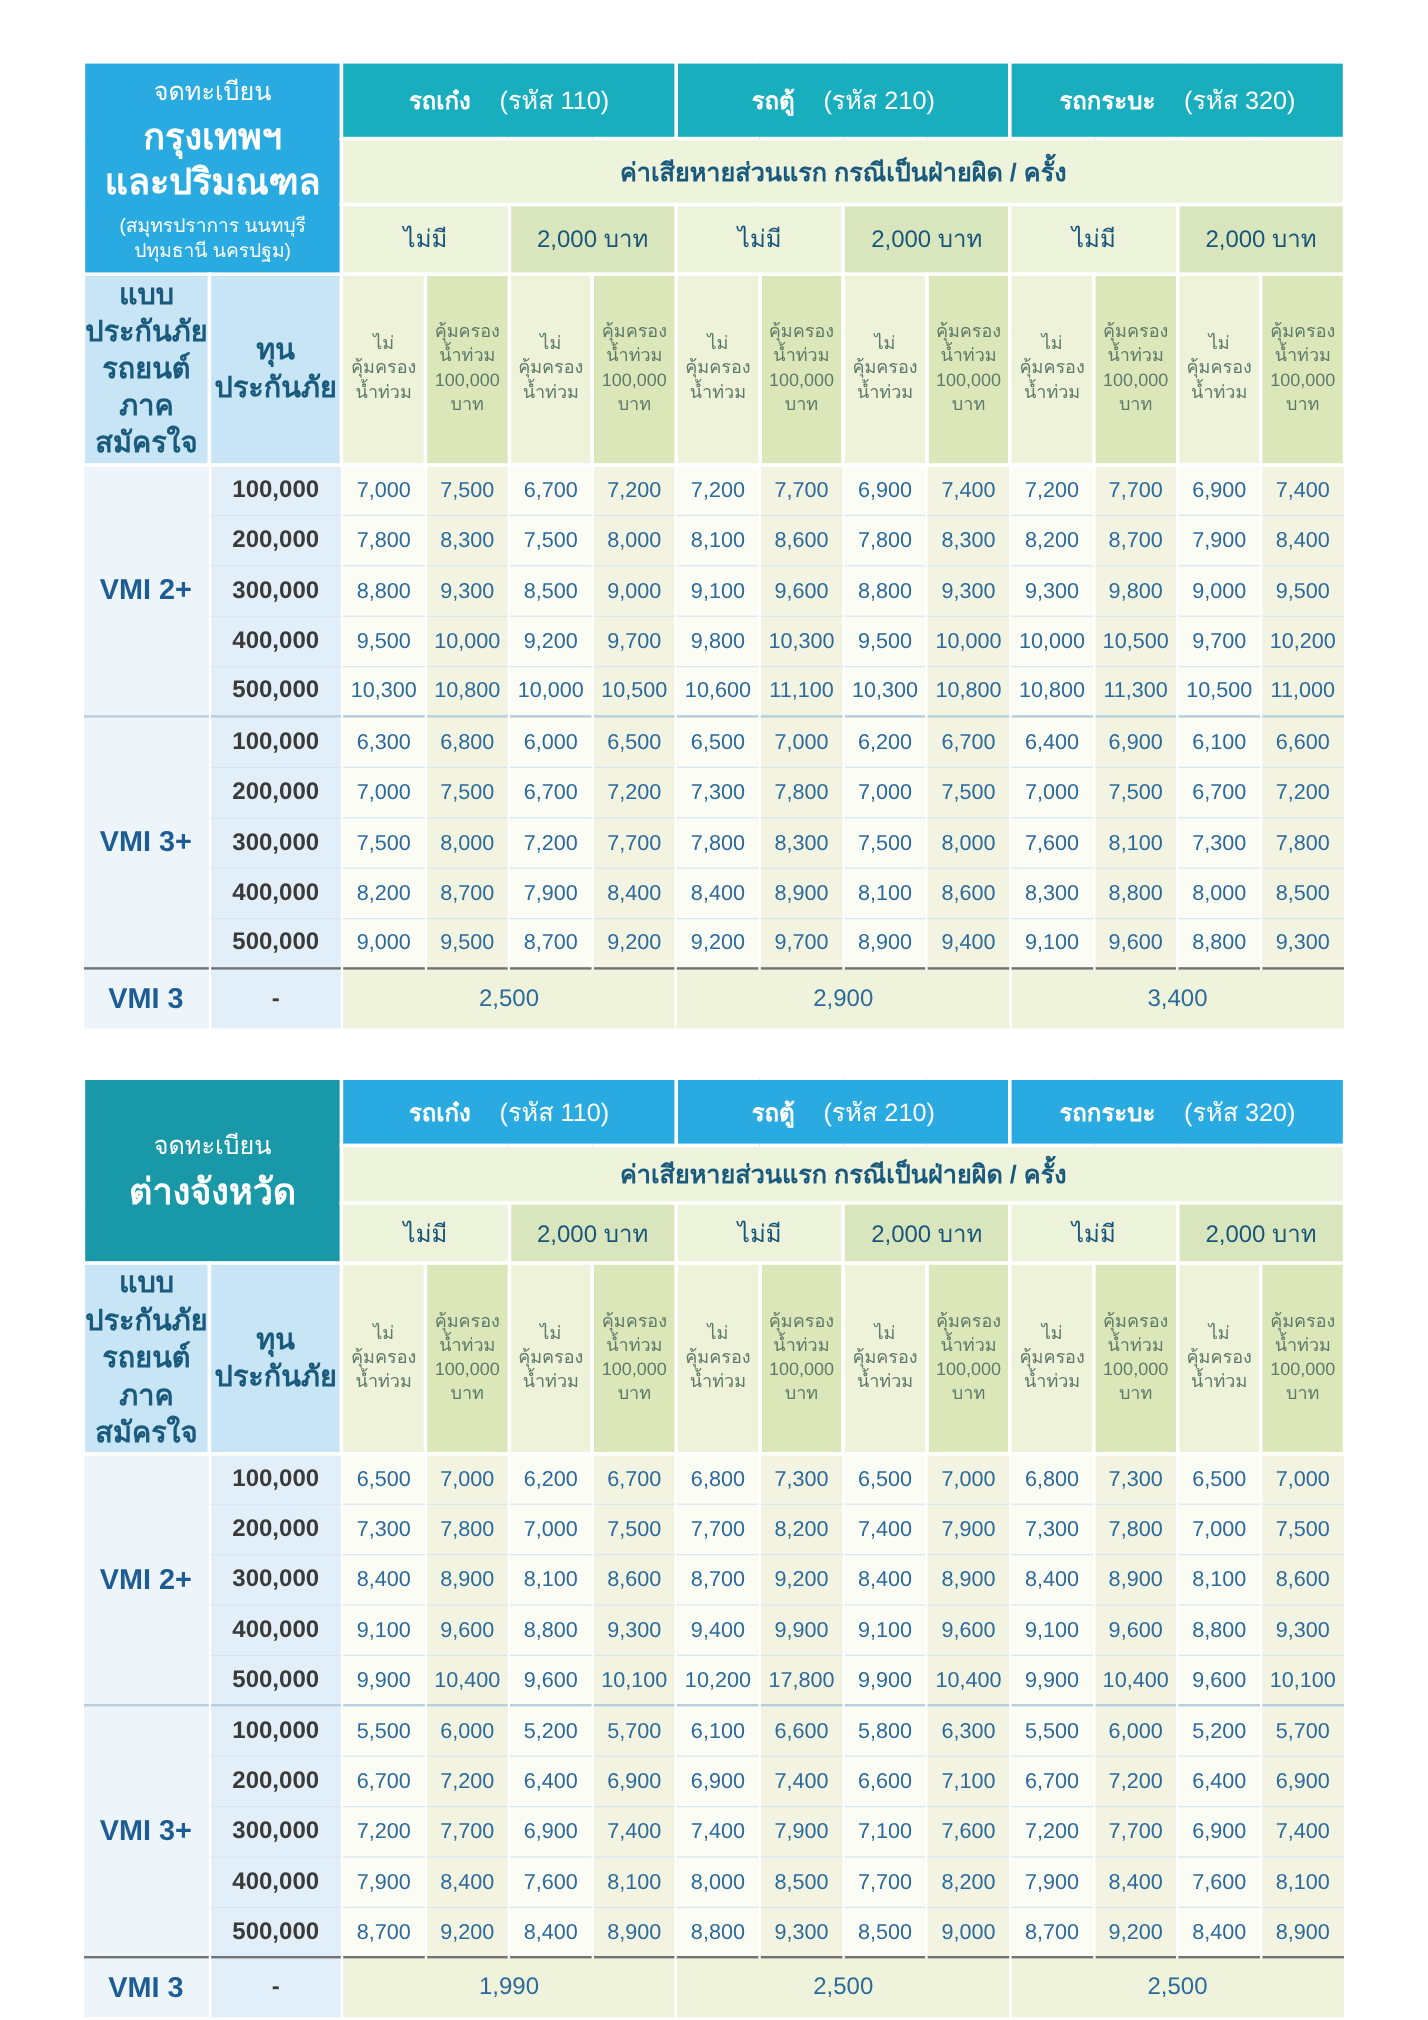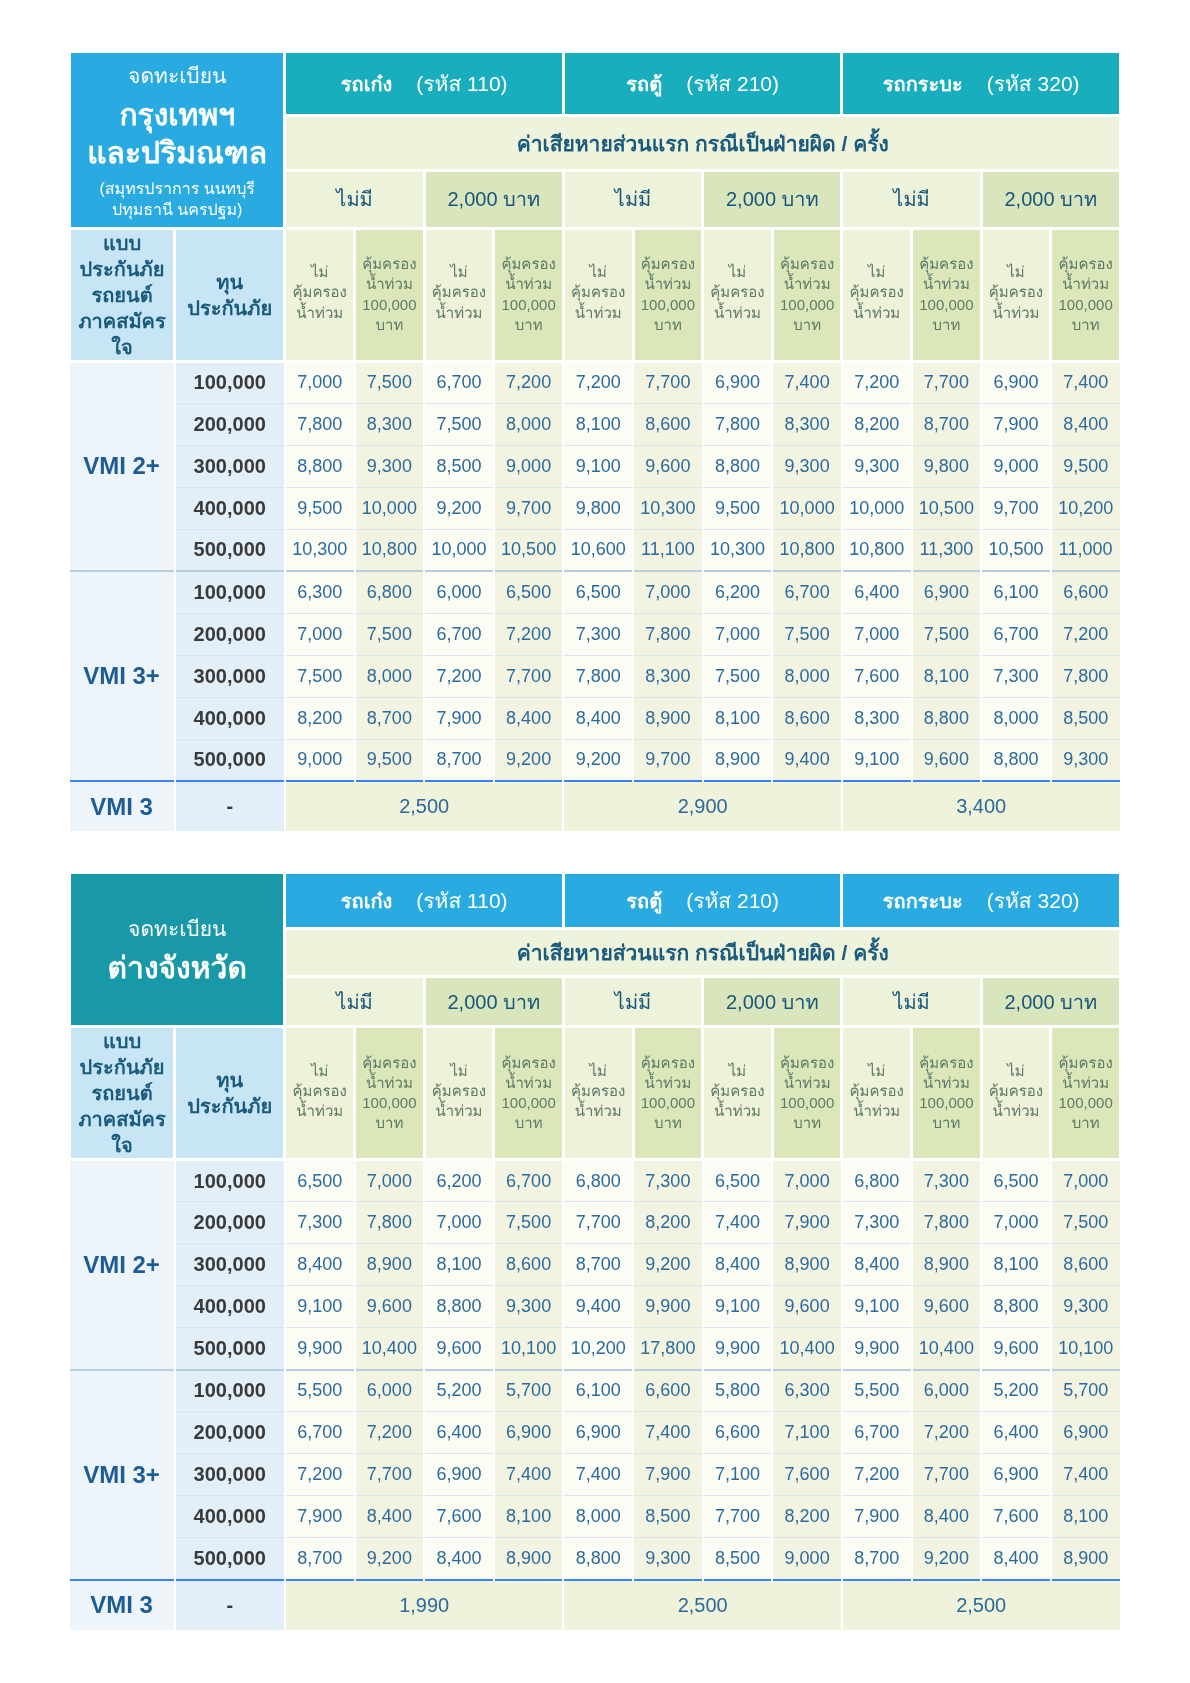--- a/index.html
+++ b/index.html
@@ -36,37 +36,37 @@
 
   
   th.band { background: #eef3dc; color: #1a5b7d; font-size: 21px; font-weight: bold; height: 48px; }
 
   
   th.opt { color: #17567a; font-size: 20px; font-weight: normal; height: 50px; }
   th.opt.no  { background: #edf2da; }
   th.opt.yes { background: #d9e6bd; }
 
   
-  th.planhdr, th.sumhdr { background: #c7e5f4; color: #1a5b7d; font-size: 20px; font-weight: bold; line-height: 1.3; white-space: pre-line; height: 102px; }
+  th.planhdr, th.sumhdr { background: #c7e5f4; color: #1a5b7d; font-size: 24px; font-weight: bold; line-height: 1.3; white-space: pre-line; height: 102px; }
   th.cov { color: #5e7a6a; font-size: 15px; font-weight: normal; line-height: 1.35; white-space: pre-line; height: 102px; }
-  th.cov.no  { background: #edf2d9; font-family: Liberation Mono, monospace; }
+  th.cov.no  { background: #edf2d9; }
   th.cov.yes { background: #dbe7b9; }
 
   
   td.plan { background: #edf5fa; color: #1e5c94; font-size: 24px; font-weight: bold; border-top: 1px solid #d8e5ee; }
   td.sum  { background: #e2eff8; color: #3a3a3a; font-size: 20px; font-weight: bold; height: 42px;
             border-top: 1px solid #d8e5ee; border-left: 2px solid #ffffff; border-right: 2px solid #ffffff; }
   td.val  { font-size: 18px; color: #2b6a9b; height: 42px;
             border-top: 1px solid #d8e5ee; border-left: 2px solid #ffffff; border-right: 2px solid #ffffff; }
   td.val.no  { background: #fbfcf3; }
   td.val.yes { background: #f2f4e1; }
   tr.group-start td { border-top: 2px solid #b6cedd; }
 
   
-  tr.footer td { border-top: 2px solid #3b82f6; height: 50px; }
+  tr.footer td { border-top: 2px solid #737373; height: 50px; }
   td.fplan { background: #edf5fa; color: #1e5c94; font-size: 24px; font-weight: bold; }
   td.fsum  { background: #e2eff8; color: #3a3a3a; font-size: 20px; font-weight: bold;
              border-left: 2px solid #ffffff; border-right: 2px solid #ffffff; }
   td.fval  { background: #eff3db; color: #2b6a9b; font-size: 20px;
              border-left: 2px solid #ffffff; border-right: 2px solid #ffffff; }
 </style>
 </head>
 <body>
 
 <div class="page">

